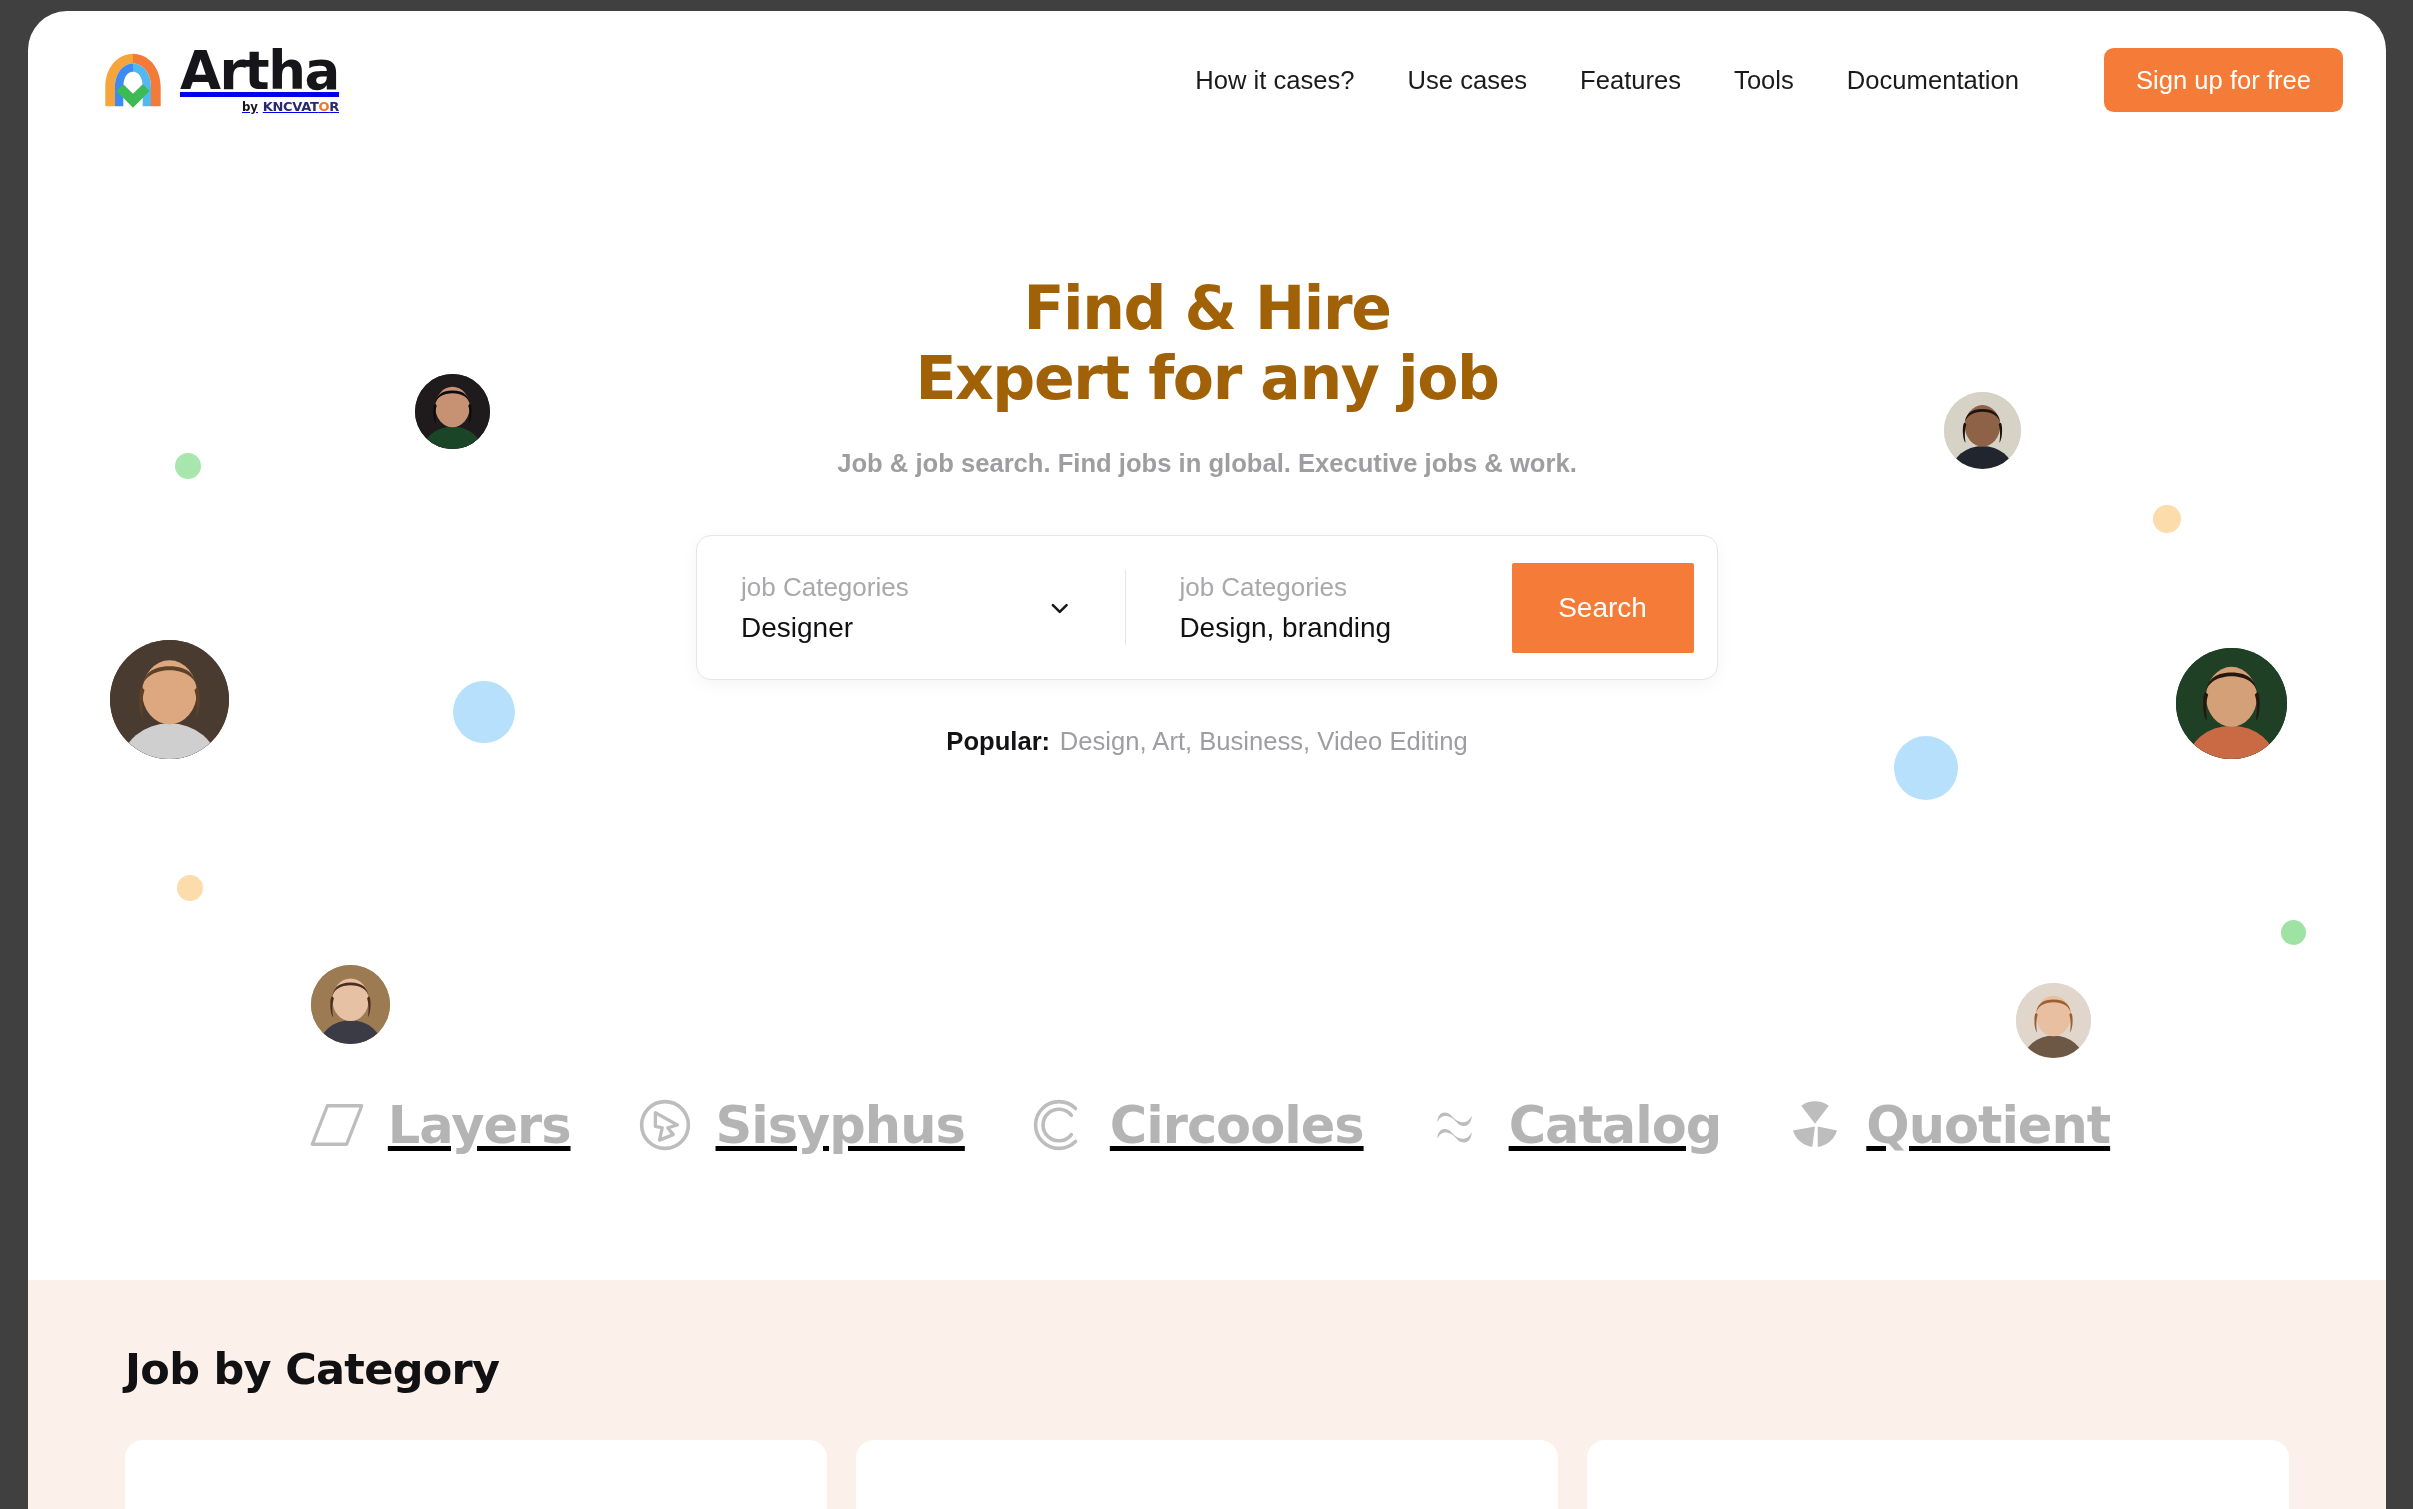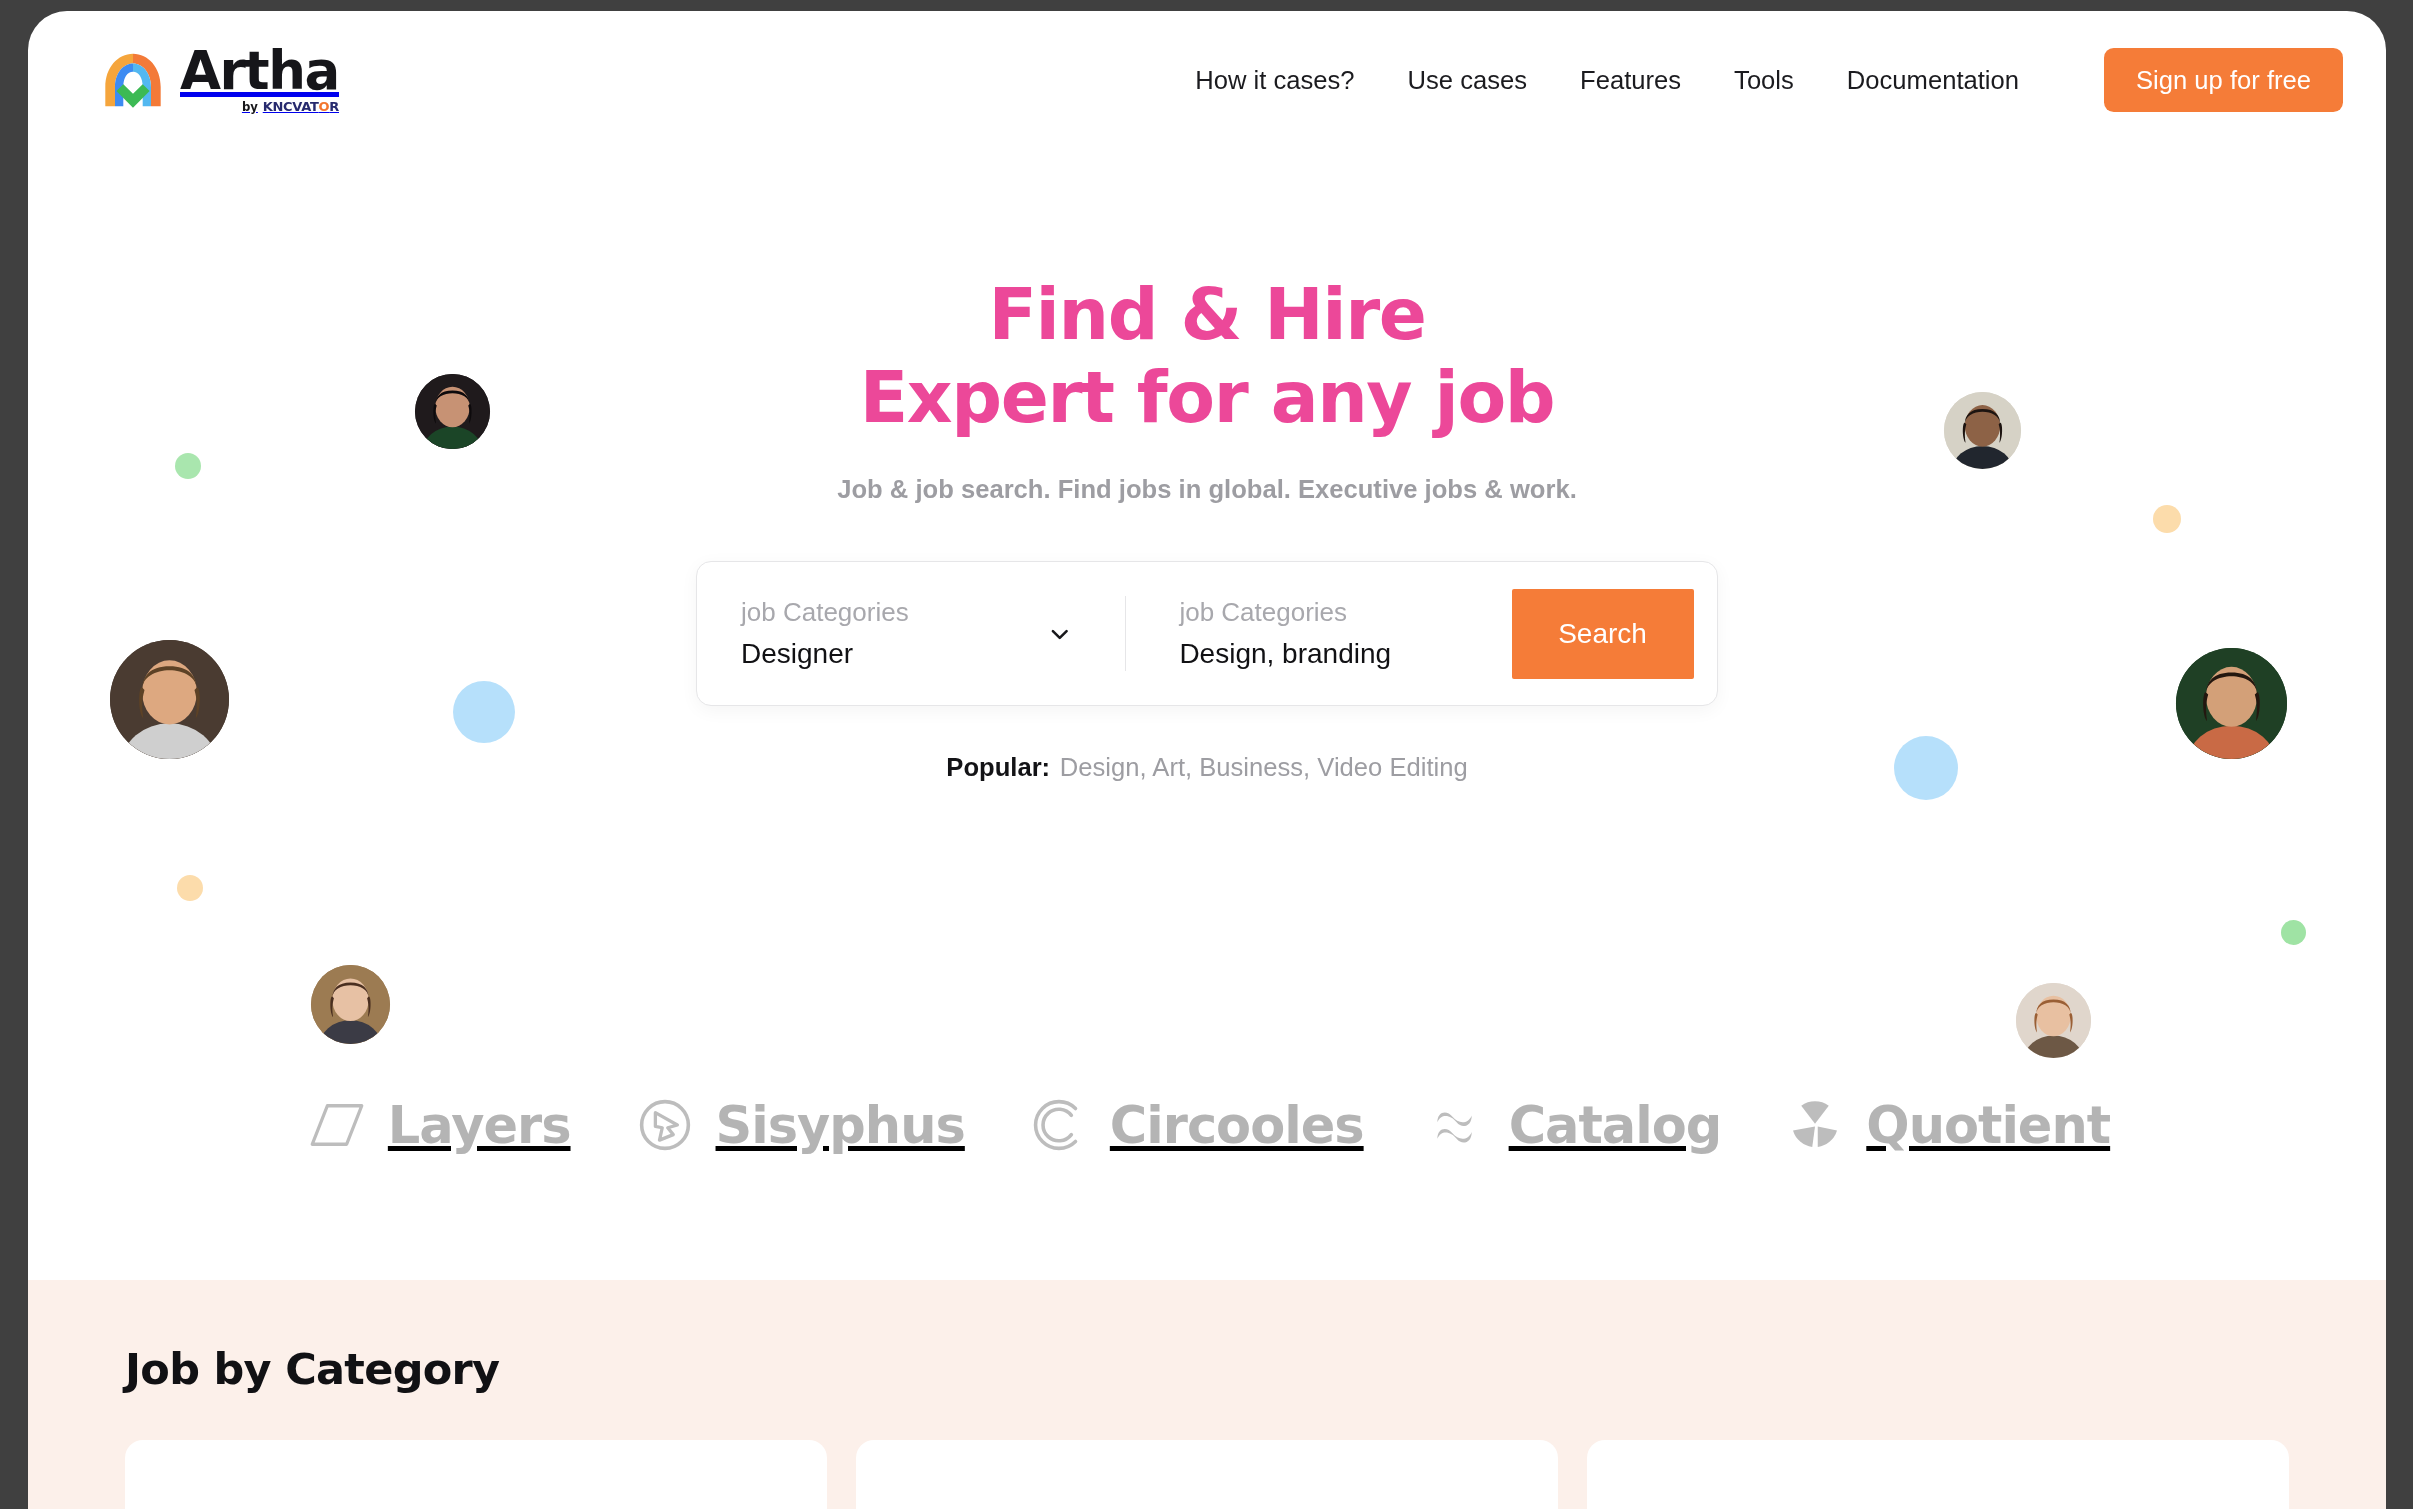--- a/index.html
+++ b/index.html
@@ -110,25 +110,25 @@
   }
 
   #hero-copy {
     position: relative;
     z-index: 10;
     text-align: center;
     padding-top: 124px;
   }
   #hero-title {
     font-family: "DejaVu Sans", sans-serif;
-    font-size: 71px;
+    font-size: 60px;
     font-weight: 700;
     letter-spacing: -1.4px;
     line-height: 1.17;
-    color: #ec4899;
+    color: #a16207;
   }
   #hero-subtitle {
     margin-top: 36px;
     font-size: 25.6px;
     color: #9d9da2;
     font-family: "Liberation Sans", sans-serif;
     font-weight: bold;
   }
 
   

